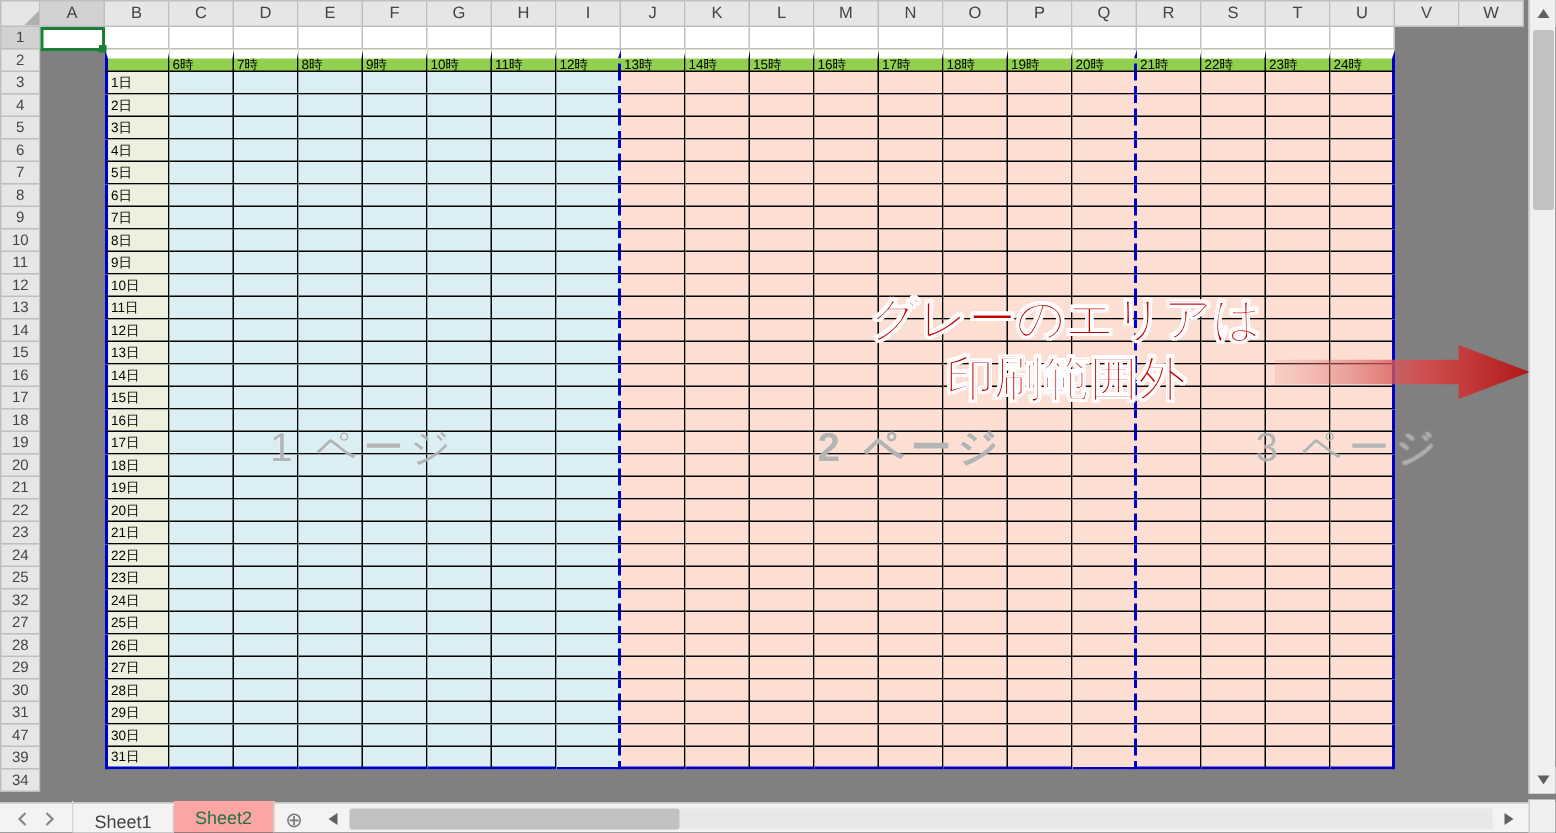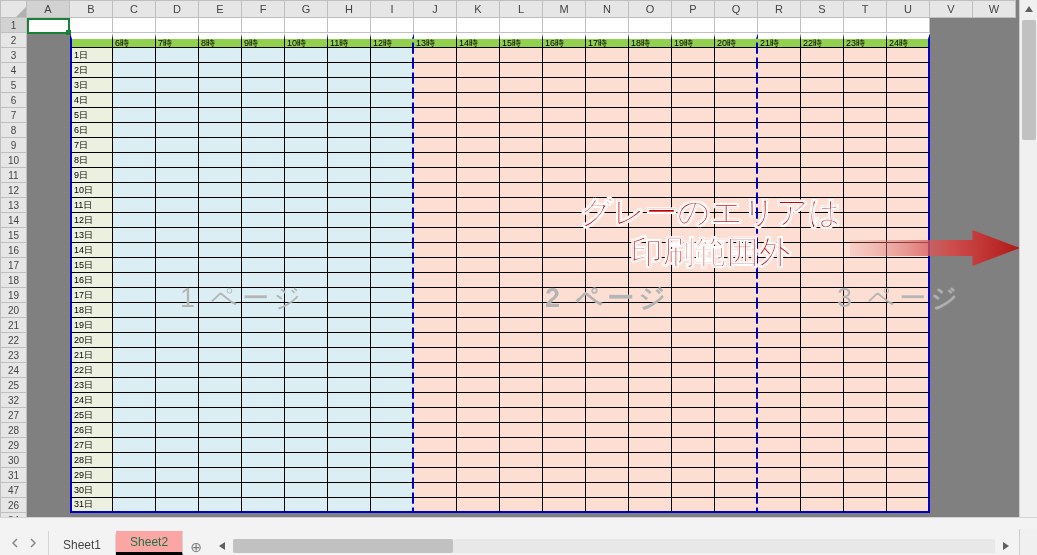--- a/index.html
+++ b/index.html
@@ -161,25 +161,25 @@
     background:#c1c1c1;
     border-radius:2px;
   }
   .vscroll .btn.down{position:absolute;bottom:0;}
   .vscroll svg{width:10px;height:10px;}
 
   
   .bottom-bar {
     position: absolute;
     left: 0; bottom: 0;
-    width: 1037px; height: 38px;
+    width: 1037px; height: 20px;
     background: #f3f3f3;
     border-top: 1px solid #d4d4d4;
     display: flex;
-    align-items: flex-end;
+    align-items: center;
   }
   .hscroll-nav {
     display:flex; align-items:center; gap:0;
     padding: 0 6px;
     border-right: 1px solid #d4d4d4;
   }
   .hscroll-nav .nbtn{
     width:18px;height:24px;display:flex;align-items:center;justify-content:center;
     color:#7a7a7a;
   }
@@ -284,21 +284,21 @@
       <div class="row-h">23</div>
       <div class="row-h">24</div>
       <div class="row-h">25</div>
       <div class="row-h">32</div>
       <div class="row-h">27</div>
       <div class="row-h">28</div>
       <div class="row-h">29</div>
       <div class="row-h">30</div>
       <div class="row-h">31</div>
       <div class="row-h">47</div>
-      <div class="row-h">26</div>
+      <div class="row-h">39</div>
       <div class="row-h">34</div>
     </div>
 
   <div class="cells">
       <div class="cell-row">
         <div class="cell"></div>
         <div class="cell"></div>
         <div class="cell"></div>
         <div class="cell"></div>
         <div class="cell"></div>

